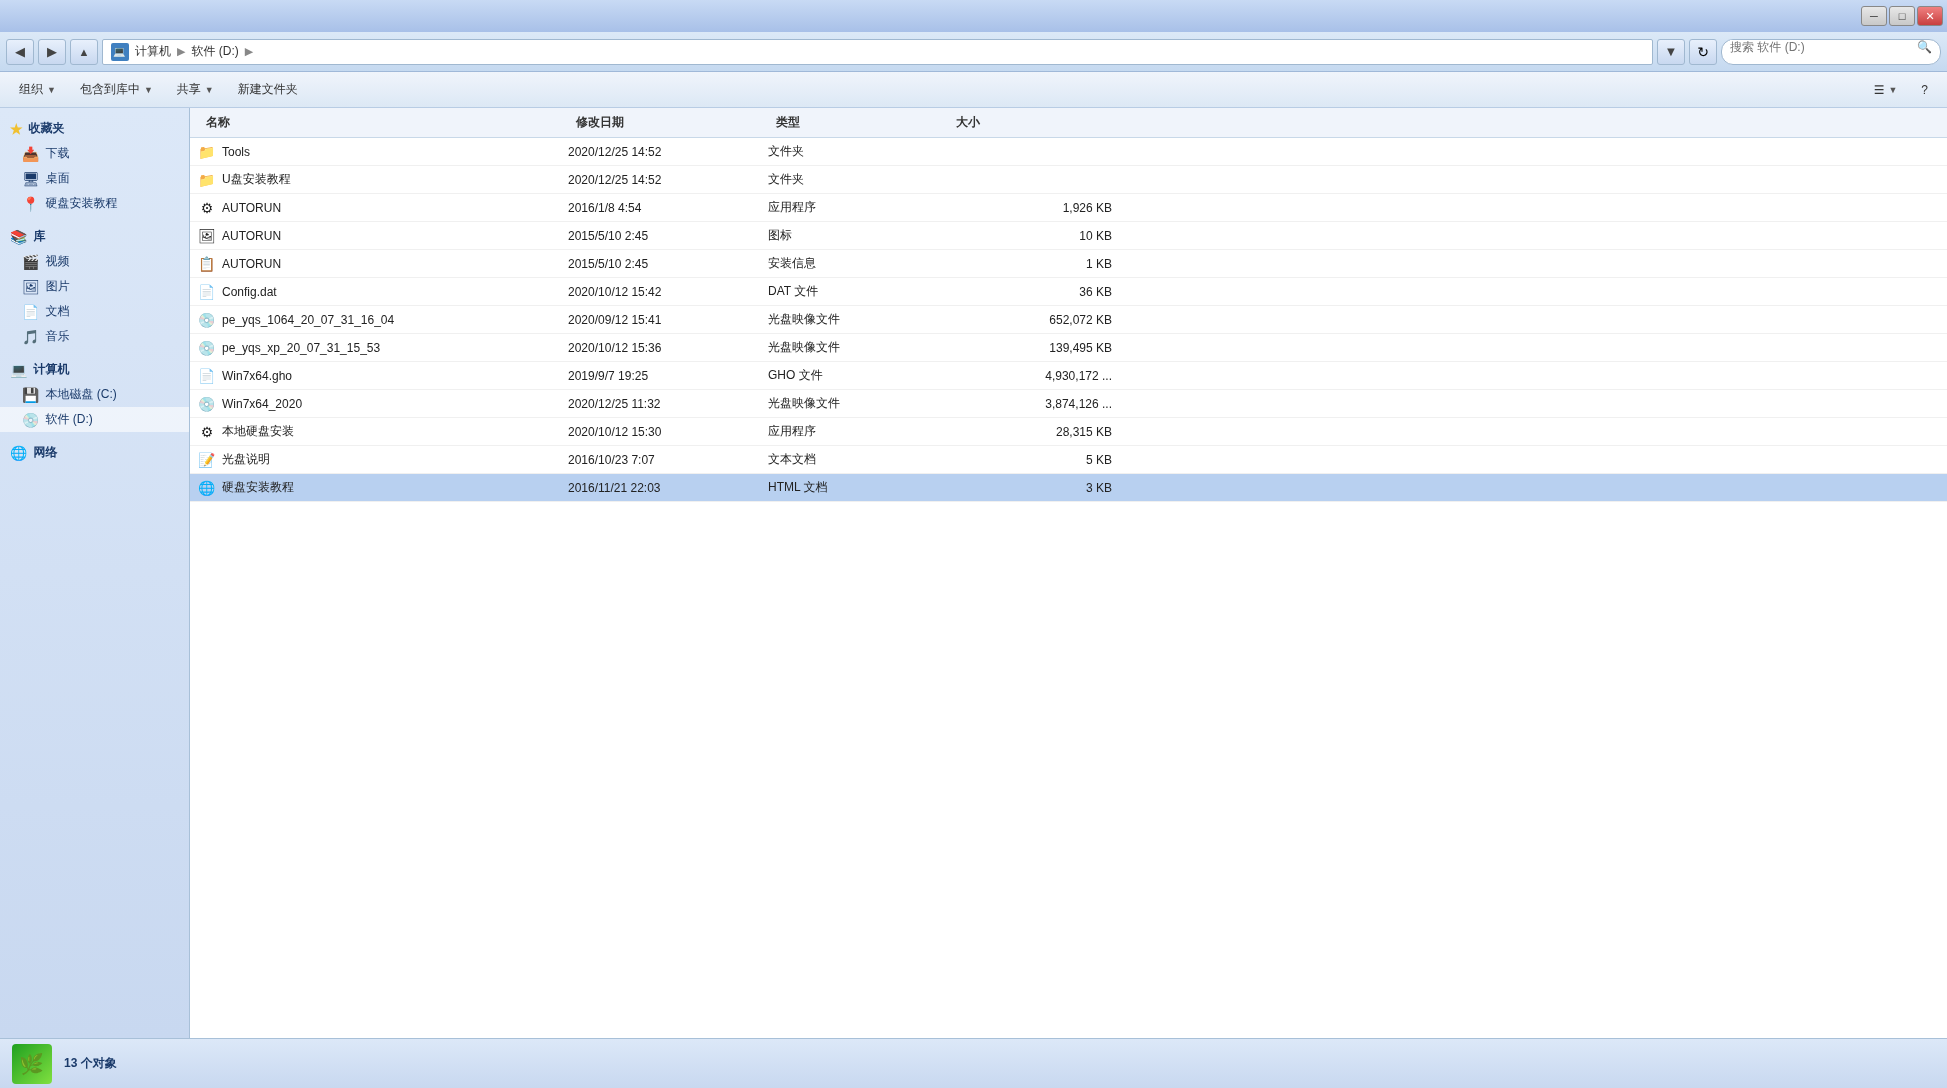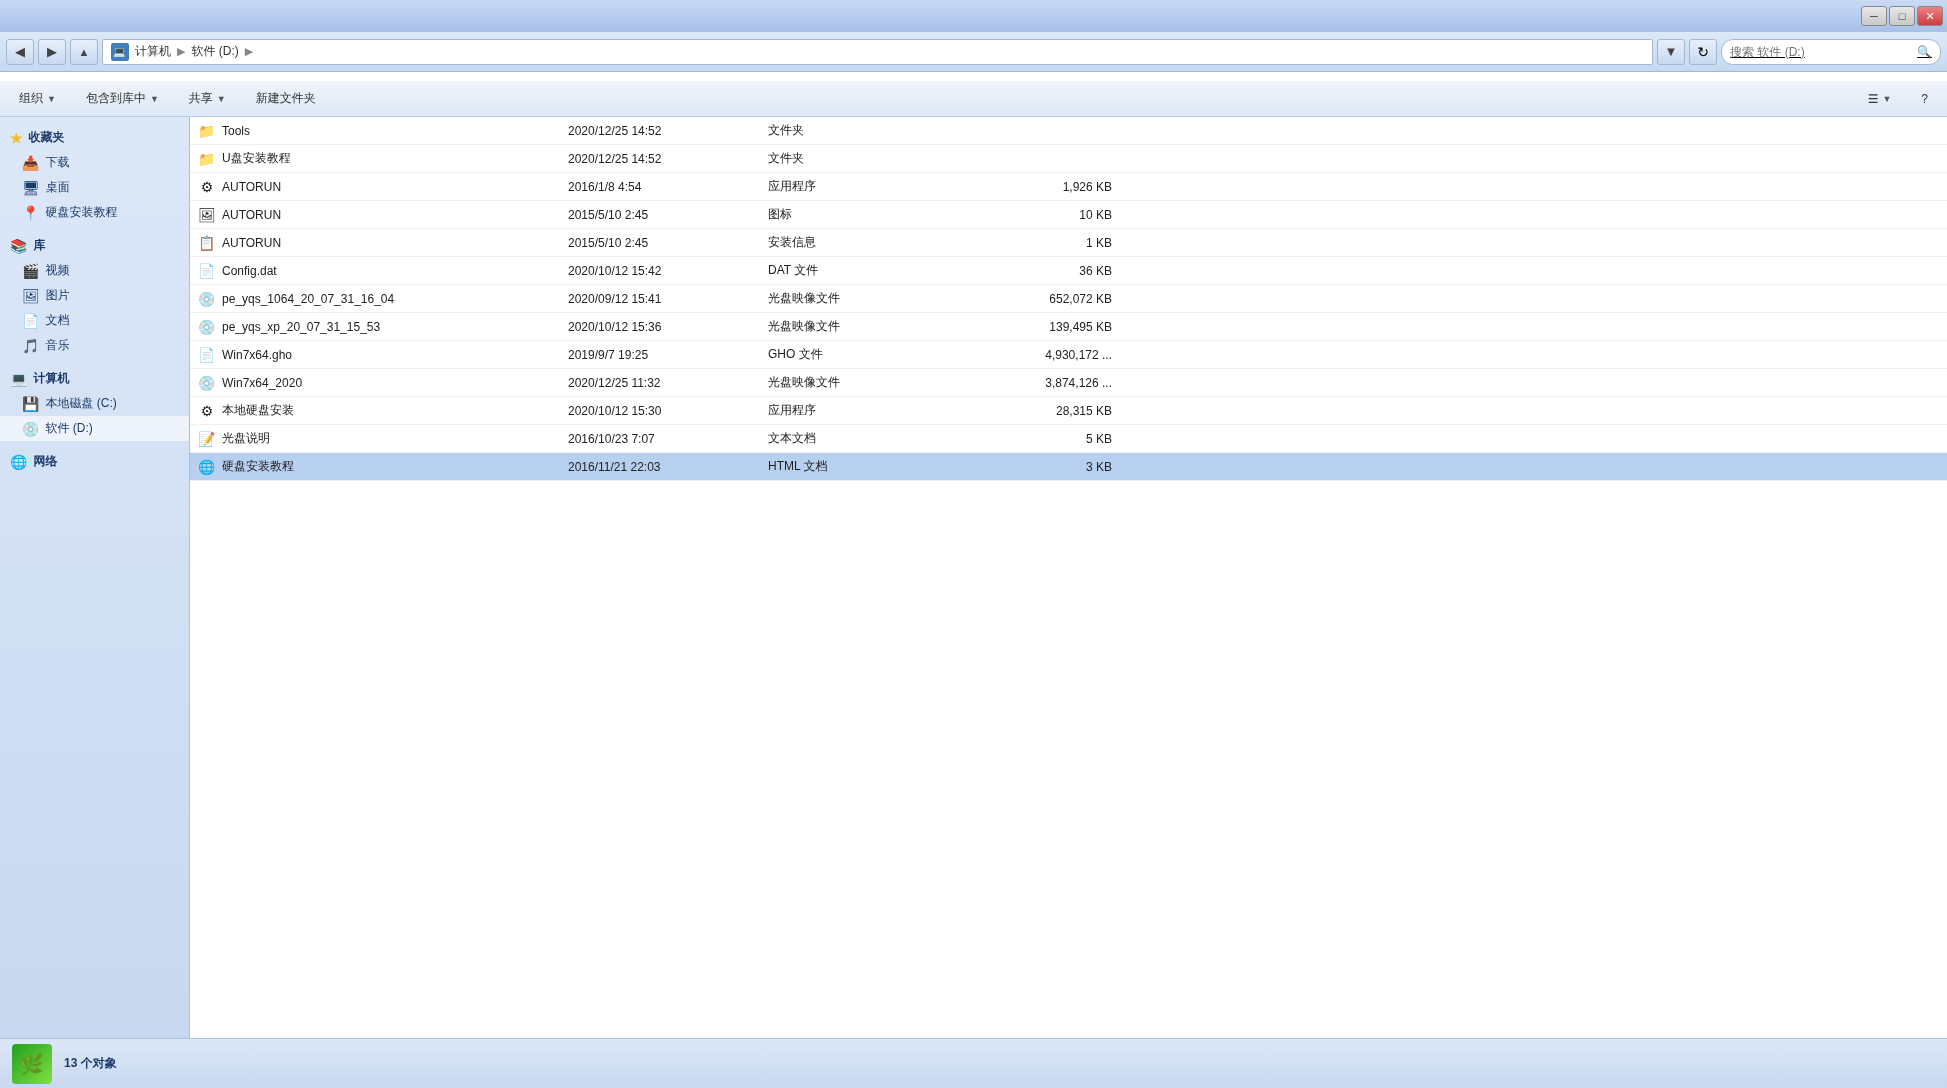--- a/index.html
+++ b/index.html
@@ -102,43 +102,41 @@
       cursor: pointer;
       font-size: 14px;
     }
     .search-box {
       width: 220px;
       height: 26px;
       background: #fff;
       border: 1px solid #a0b8d0;
       border-radius: 12px;
       display: flex;
-      align-items: center;
+      align-items: flex-start;
       padding: 0 8px;
       gap: 4px;
-      text-decoration: underline;
     }
     .search-input {
       flex: 1;
       border: none;
       outline: none;
       font-size: 12px;
       color: #888;
     }
 
     
     .toolbar {
       height: 36px;
       background: linear-gradient(to bottom, #f0f4fb 0%, #dce8f5 100%);
       display: flex;
       align-items: center;
       padding: 0 8px;
-      gap: 8px;
+      gap: 2px;
       border-bottom: 1px solid #b8cce4;
-      margin-top: 9px;
     }
     .toolbar-btn {
       height: 28px;
       padding: 0 10px;
       background: transparent;
       border: 1px solid transparent;
       border-radius: 3px;
       display: flex;
       align-items: center;
       gap: 4px;
@@ -401,20 +399,26 @@
 
     <div class="sidebar-section">
       <div class="sidebar-header">
         <span class="network-icon">🌐</span>
         <span>网络</span>
       </div>
     </div>
   </div>
 
   <div class="filelist-area">
+    <div class="filelist-header">
+      <div class="col-header col-name">名称</div>
+      <div class="col-header col-date">修改日期</div>
+      <div class="col-header col-type">类型</div>
+      <div class="col-header col-size">大小</div>
+    </div>
     <div class="filelist-body" id="file-list-body">
     <div class="file-row">
     <div class="file-cell name">
       <span class="file-icon">📁</span>
       <span>Tools</span>
     </div>
     <div class="file-cell date">2020/12/25 14:52</div>
     <div class="file-cell type">文件夹</div>
     <div class="file-cell size"></div>
   </div>

